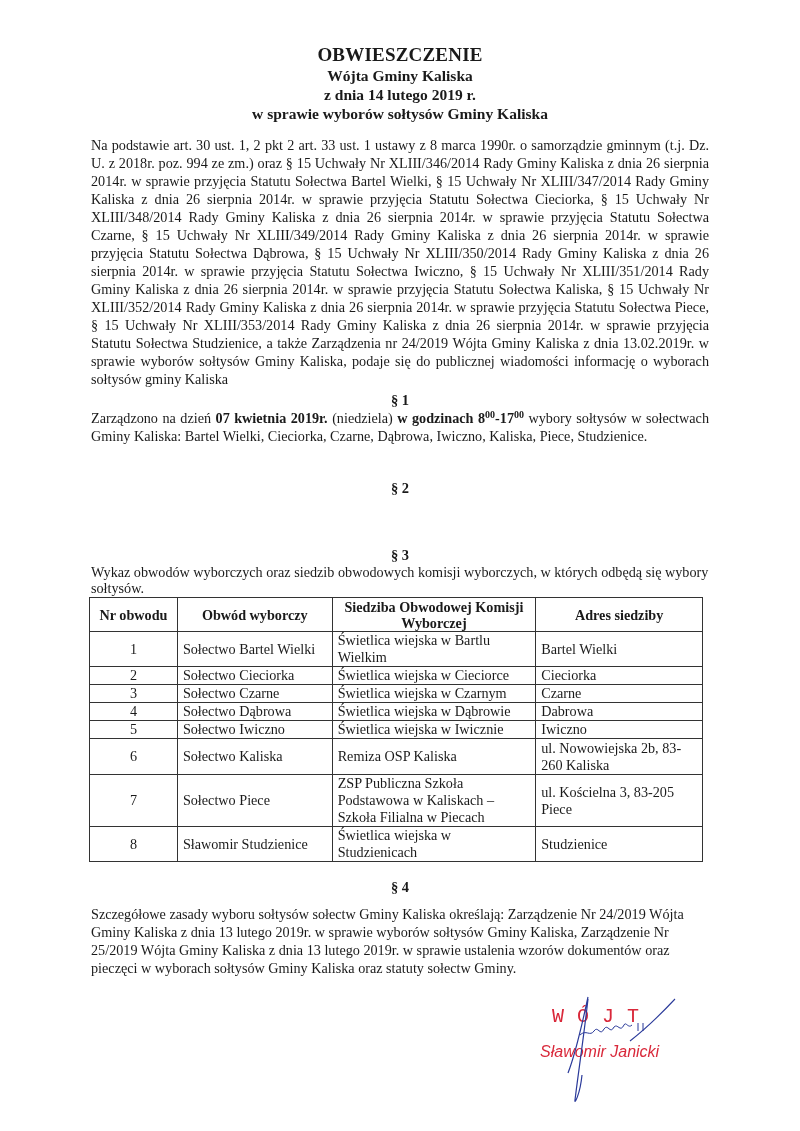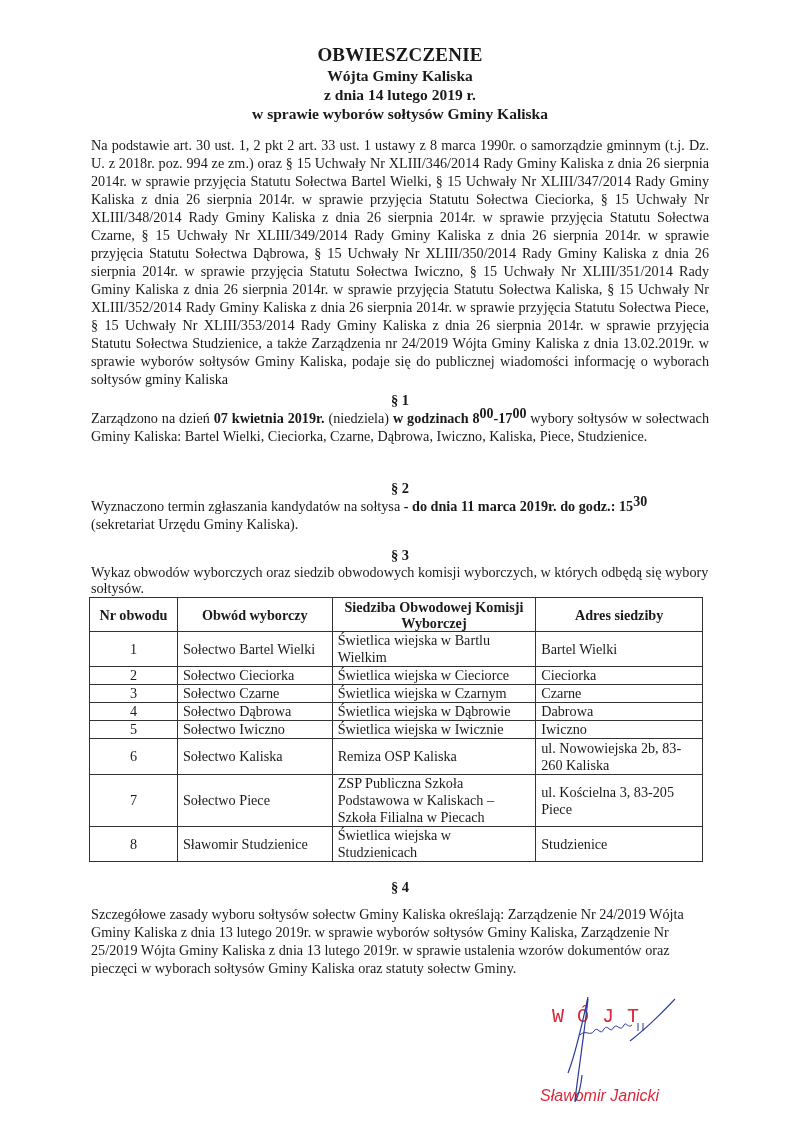--- a/index.html
+++ b/index.html
@@ -25,21 +25,21 @@
     .para.left { text-align: left; }
     .sect {
       position: absolute;
       left: 0; width: 800px;
       text-align: center;
       font-weight: bold;
       font-size: 14.5px;
       line-height: 18px;
     }
     b, .b { font-weight: bold; margin-top: 8px; }
-    sup { font-size: 14px; line-height: 0; vertical-align: 5px; }
+    sup { font-size: 10px; line-height: 0; vertical-align: 5px; }
     table {
       position: absolute;
       left: 89px; top: 597px;
       width: 614px;
       border-collapse: collapse;
       font-size: 14.2px;
     }
     td, th {
       border: 1px solid #333;
       padding: 0 5px;
@@ -64,21 +64,20 @@
       font-size: 20px;
       letter-spacing: 13px;
       text-align: right;
     }
     .sig-name {
       position: absolute; left: 10px; top: 48px;
       font-family: "Liberation Sans", sans-serif;
       font-style: italic;
       color: #d9283a;
       font-size: 16px;
-      margin-top: 44px;
     }
     .sig-scribble { position: absolute; left: 0; top: 0; }
   </style>
 </head>
 <body>
 
 <div class="page">
 
   <div class="header">
     <div class="t1">OBWIESZCZENIE</div>
@@ -86,21 +85,20 @@
     <div class="t2">z dnia 14 lutego 2019 r.</div>
     <div class="t2">w sprawie wyborów sołtysów Gminy Kaliska</div>
   </div>
 
   <p class="para" style="top:136px;">Na podstawie art. 30 ust. 1, 2 pkt 2 art. 33 ust. 1 ustawy z 8 marca 1990r. o samorządzie gminnym (t.j. Dz. U. z 2018r. poz. 994 ze zm.) oraz § 15 Uchwały Nr XLIII/346/2014 Rady Gminy Kaliska z dnia 26 sierpnia 2014r. w sprawie przyjęcia Statutu Sołectwa Bartel Wielki, § 15 Uchwały Nr XLIII/347/2014 Rady Gminy Kaliska z dnia 26 sierpnia 2014r. w sprawie przyjęcia Statutu Sołectwa Cieciorka, § 15 Uchwały Nr XLIII/348/2014 Rady Gminy Kaliska z dnia 26 sierpnia 2014r. w sprawie przyjęcia Statutu Sołectwa Czarne, § 15 Uchwały Nr XLIII/349/2014 Rady Gminy Kaliska z dnia 26 sierpnia 2014r. w sprawie przyjęcia Statutu Sołectwa Dąbrowa, § 15 Uchwały Nr XLIII/350/2014 Rady Gminy Kaliska z dnia 26 sierpnia 2014r. w sprawie przyjęcia Statutu Sołectwa Iwiczno, § 15 Uchwały Nr XLIII/351/2014 Rady Gminy Kaliska z dnia 26 sierpnia 2014r. w sprawie przyjęcia Statutu Sołectwa Kaliska, § 15 Uchwały Nr XLIII/352/2014 Rady Gminy Kaliska z dnia 26 sierpnia 2014r. w sprawie przyjęcia Statutu Sołectwa Piece, § 15 Uchwały Nr XLIII/353/2014 Rady Gminy Kaliska z dnia 26 sierpnia 2014r. w sprawie przyjęcia Statutu Sołectwa Studzienice, a także Zarządzenia nr 24/2019 Wójta Gminy Kaliska z dnia 13.02.2019r. w sprawie wyborów sołtysów Gminy Kaliska, podaje się do publicznej wiadomości informację o wyborach sołtysów gminy Kaliska</p>
 
   <div class="sect" style="top:391px;">§ 1</div>
   <p class="para" style="top:409px;"><span>Zarządzono na dzień </span><b>07 kwietnia 2019r.</b><span> (niedziela) </span><b><span>w godzinach 8</span><sup>00</sup><span>-17</span><sup>00</sup></b><span> wybory sołtysów w sołectwach Gminy Kaliska: Bartel Wielki, Cieciorka, Czarne, Dąbrowa, Iwiczno, Kaliska, Piece, Studzienice.</span></p>
 
   <div class="sect" style="top:479px;">§ 2</div>
-  <p class="para left" style="top:497px; width:640px;"><span>Wyznaczono termin zgłaszania kandydatów na sołtysa </span><b><span>- do dnia 11 marca 2019r. do godz.: 15</span><sup>30</sup></b><br><span> (sekretariat Urzędu Gminy Kaliska).</span></p>
 
   <div class="sect" style="top:546px;">§ 3</div>
   <p class="para left" style="top:564px; width:620px; line-height:16px;">Wykaz obwodów wyborczych oraz siedzib obwodowych komisji wyborczych, w których odbędą się wybory sołtysów.</p>
 
   <table>
     <colgroup>
         <col class="c1">
         <col class="c2">
         <col class="c3">
         <col class="c4">

